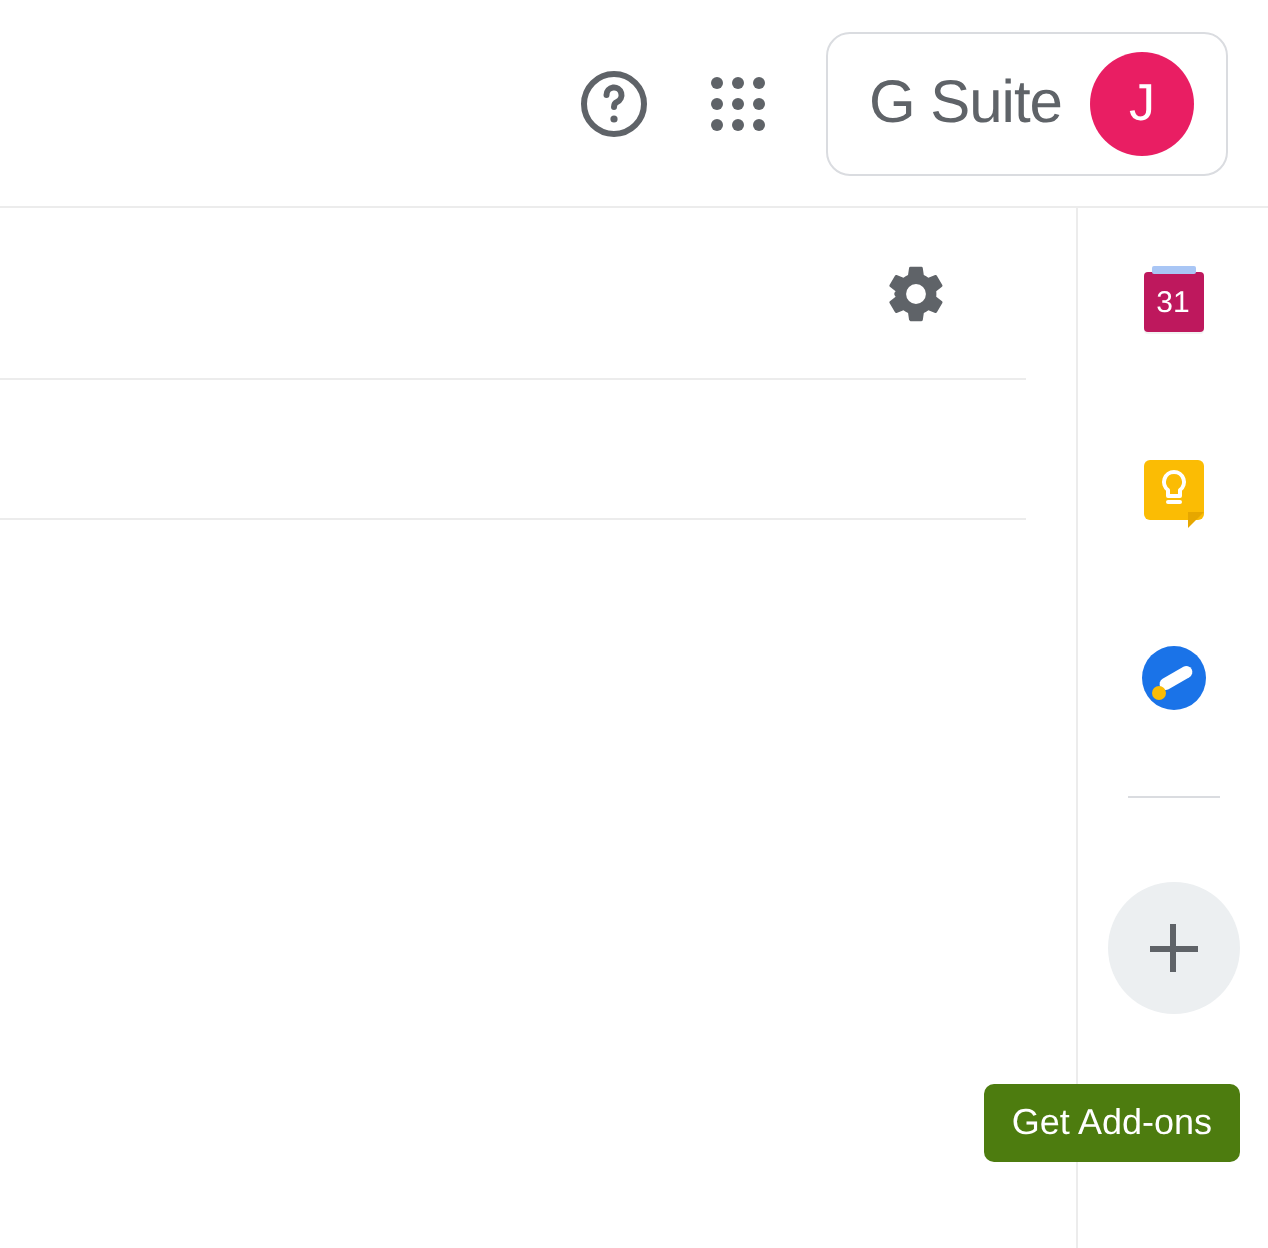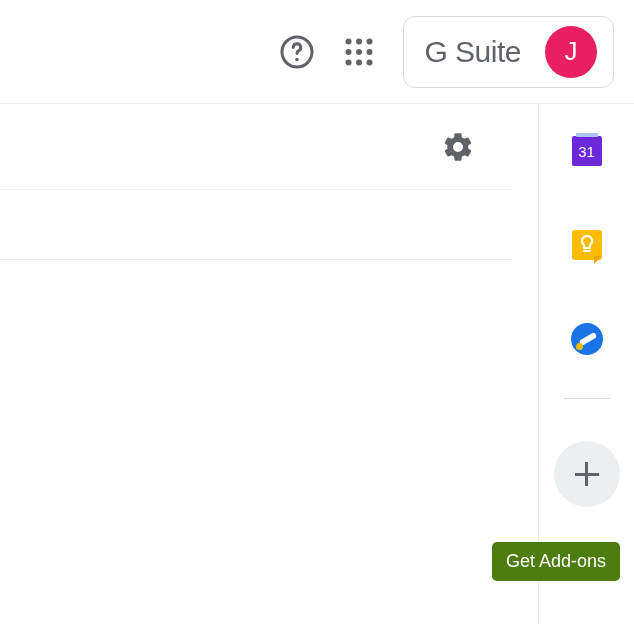--- a/index.html
+++ b/index.html
@@ -22,21 +22,21 @@
   .icon-btn {
     display: flex;
     align-items: center;
     justify-content: center;
     cursor: pointer;
   }
   .help-icon svg, .apps-icon svg { display: block; }
   .gsuite-chip {
     display: flex;
     align-items: center;
-    gap: 24px;
+    gap: 14px;
     border: 1px solid #dadce0;
     border-radius: 12px;
     padding: 10px 16px 10px 20px;
     height: 72px;
   }
   .gsuite-label {
     color: #5f6368;
     font-size: 30px;
     font-weight: 400;
     letter-spacing: -0.5px;
@@ -90,21 +90,21 @@
     margin-bottom: 62px;
     cursor: pointer;
     display: flex;
     align-items: center;
     justify-content: center;
     position: relative;
   }
   
   .cal-icon {
     width: 30px; height: 30px;
-    background: #6d28d9;
+    background: #be185d;
     color: #fff;
     font-size: 15px;
     font-weight: 500;
     display: flex;
     align-items: center;
     justify-content: center;
     border-radius: 2px;
     position: relative;
     box-shadow: 0 1px 0 rgba(0,0,0,0.05);
   }

